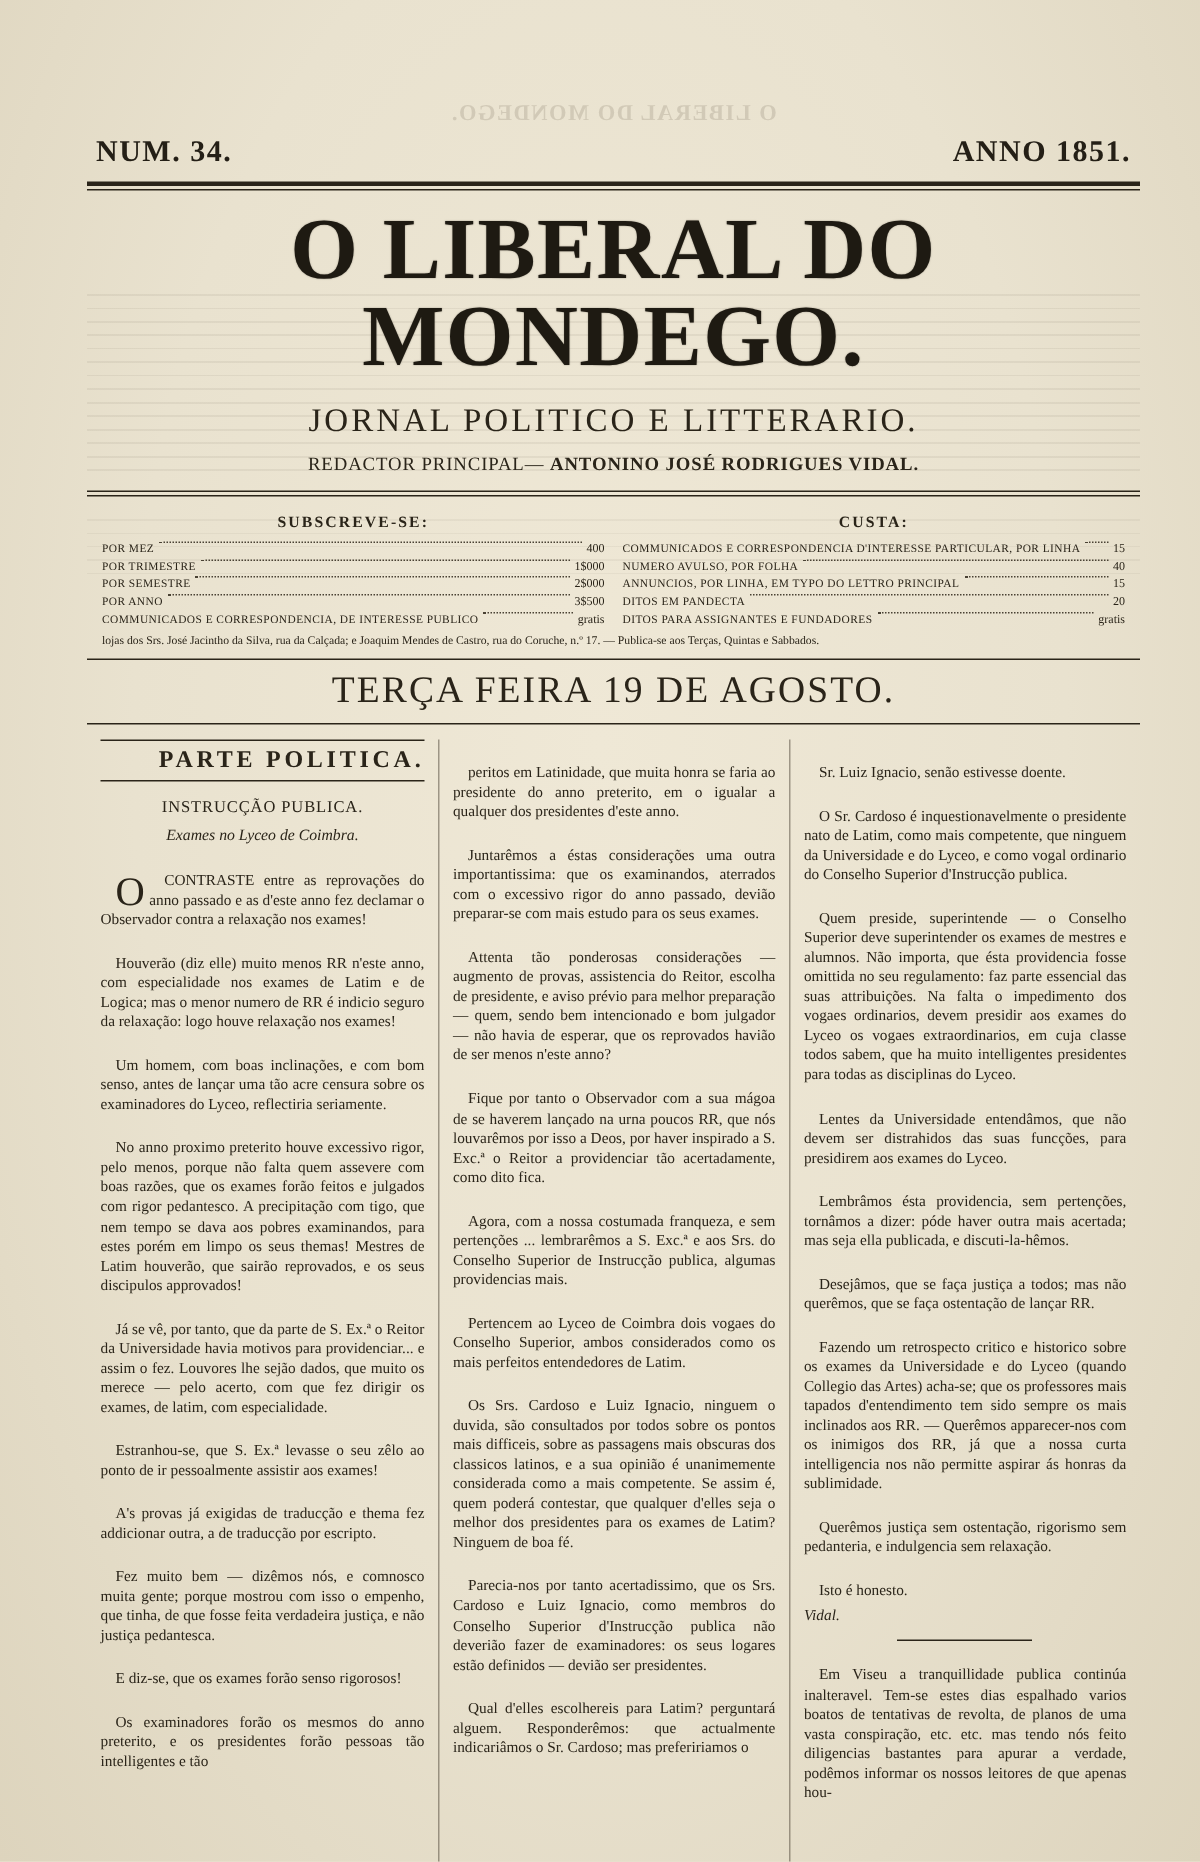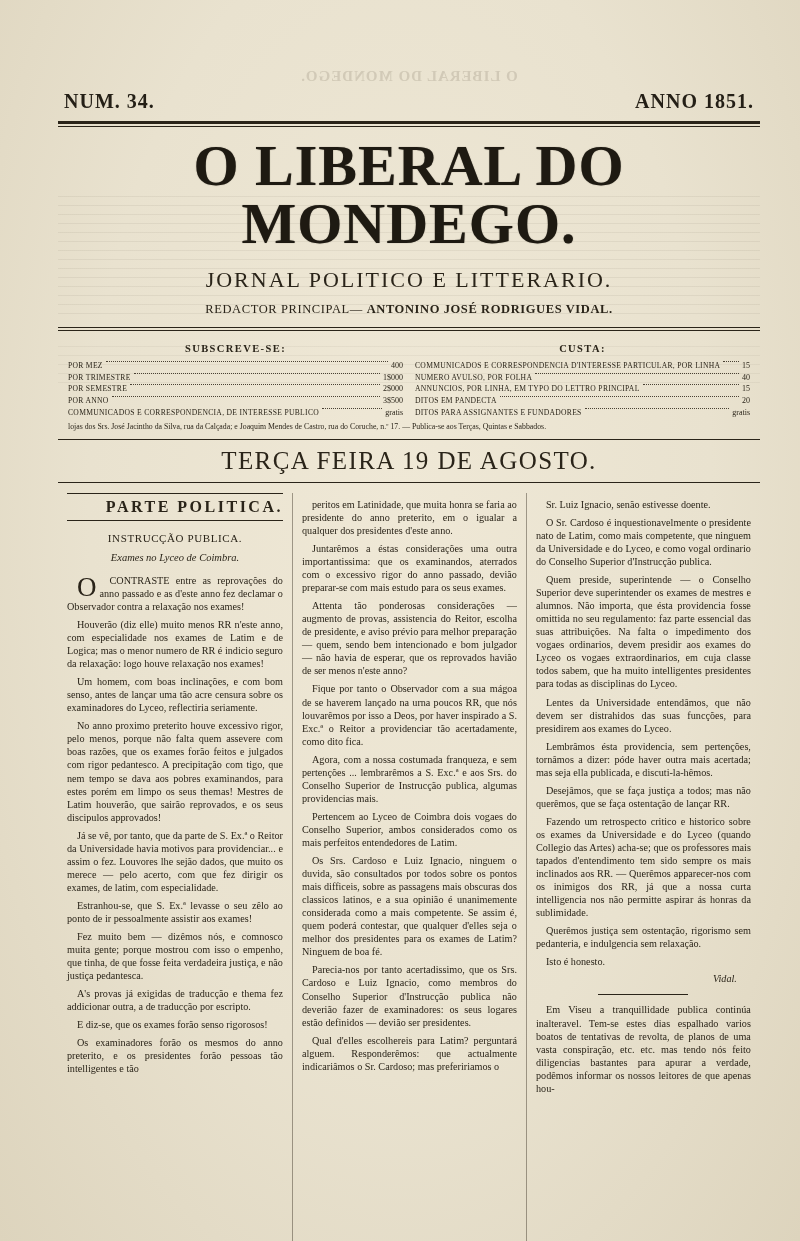--- a/index.html
+++ b/index.html
@@ -192,21 +192,21 @@
   .col{
     width:33.33%;
     padding:0 9px;
     box-sizing:border-box;
     font-size:10.2px;
     line-height:1.28;
     text-align:justify;
     hyphens:auto;
   }
   .col + .col{border-left:1px solid rgba(60,52,38,.45);}
-  .col p{margin:5px 0 0 0;text-indent:10px;}
+  .col p{margin:16px 0 0 0;text-indent:10px;}
   .sec-head{
     text-align:right;
     font-weight:bold;
     font-size:16px;
     letter-spacing:2.5px;
     border-top:1px solid #2a2419;
     border-bottom:1px solid #2a2419;
     padding:3px 0;
     margin:0 0 10px 0;
   }
@@ -223,21 +223,20 @@
     margin:0 0 9px 0;
   }
   .dropcap::first-letter{
     float:left;
     font-size:27px;
     line-height:22px;
     padding:2px 3px 0 0;
     font-weight:normal;
   }
   .sig{
-    text-align:right;
     font-style:italic;
     margin-top:4px;
     padding-right:14px;
   }
   .bottom-sep{
     width:90px;height:1px;background:#2a2419;
     margin:9px auto 8px auto;
   }
 </style>
 </head>
@@ -341,22 +340,22 @@
       <div class="col">
         <div class="sec-head">PARTE POLITICA.</div>
         <div class="sub-head">INSTRUCÇÃO PUBLICA.</div>
         <div class="sub-head2">Exames no Lyceo de Coimbra.</div>
         <p class="dropcap">O CONTRASTE entre as reprovações do anno passado e as d'este anno fez declamar o Observador contra a relaxação nos exames!</p>
         <p>Houverão (diz elle) muito menos RR n'este anno, com especialidade nos exames de Latim e de Logica; mas o menor numero de RR é indicio seguro da relaxação: logo houve relaxação nos exames!</p>
         <p>Um homem, com boas inclinações, e com bom senso, antes de lançar uma tão acre censura sobre os examinadores do Lyceo, reflectiria seriamente.</p>
         <p>No anno proximo preterito houve excessivo rigor, pelo menos, porque não falta quem assevere com boas razões, que os exames forão feitos e julgados com rigor pedantesco. A precipitação com tigo, que nem tempo se dava aos pobres examinandos, para estes porém em limpo os seus themas! Mestres de Latim houverão, que sairão reprovados, e os seus discipulos approvados!</p>
         <p>Já se vê, por tanto, que da parte de S. Ex.ª o Reitor da Universidade havia motivos para providenciar... e assim o fez. Louvores lhe sejão dados, que muito os merece — pelo acerto, com que fez dirigir os exames, de latim, com especialidade.</p>
         <p>Estranhou-se, que S. Ex.ª levasse o seu zêlo ao ponto de ir pessoalmente assistir aos exames!</p>
+        <p>A's provas já exigidas de traducção e thema fez addicionar outra, a de traducção por escripto.</p>
         <p>Fez muito bem — dizêmos nós, e comnosco muita gente; porque mostrou com isso o empenho, que tinha, de que fosse feita verdadeira justiça, e não justiça pedantesca.</p>
-        <p>A's provas já exigidas de traducção e thema fez addicionar outra, a de traducção por escripto.</p>
         <p>E diz-se, que os exames forão senso rigorosos!</p>
         <p>Os examinadores forão os mesmos do anno preterito, e os presidentes forão pessoas tão intelligentes e tão</p>
       </div>
 
       <div class="col">
         <p>peritos em Latinidade, que muita honra se faria ao presidente do anno preterito, em o igualar a qualquer dos presidentes d'este anno.</p>
         <p>Juntarêmos a éstas considerações uma outra importantissima: que os examinandos, aterrados com o excessivo rigor do anno passado, devião preparar-se com mais estudo para os seus exames.</p>
         <p>Attenta tão ponderosas considerações — augmento de provas, assistencia do Reitor, escolha de presidente, e aviso prévio para melhor preparação — quem, sendo bem intencionado e bom julgador — não havia de esperar, que os reprovados havião de ser menos n'este anno?</p>
         <p>Fique por tanto o Observador com a sua mágoa de se haverem lançado na urna poucos RR, que nós louvarêmos por isso a Deos, por haver inspirado a S. Exc.ª o Reitor a providenciar tão acertadamente, como dito fica.</p>
         <p>Agora, com a nossa costumada franqueza, e sem pertenções ... lembrarêmos a S. Exc.ª e aos Srs. do Conselho Superior de Instrucção publica, algumas providencias mais.</p>

